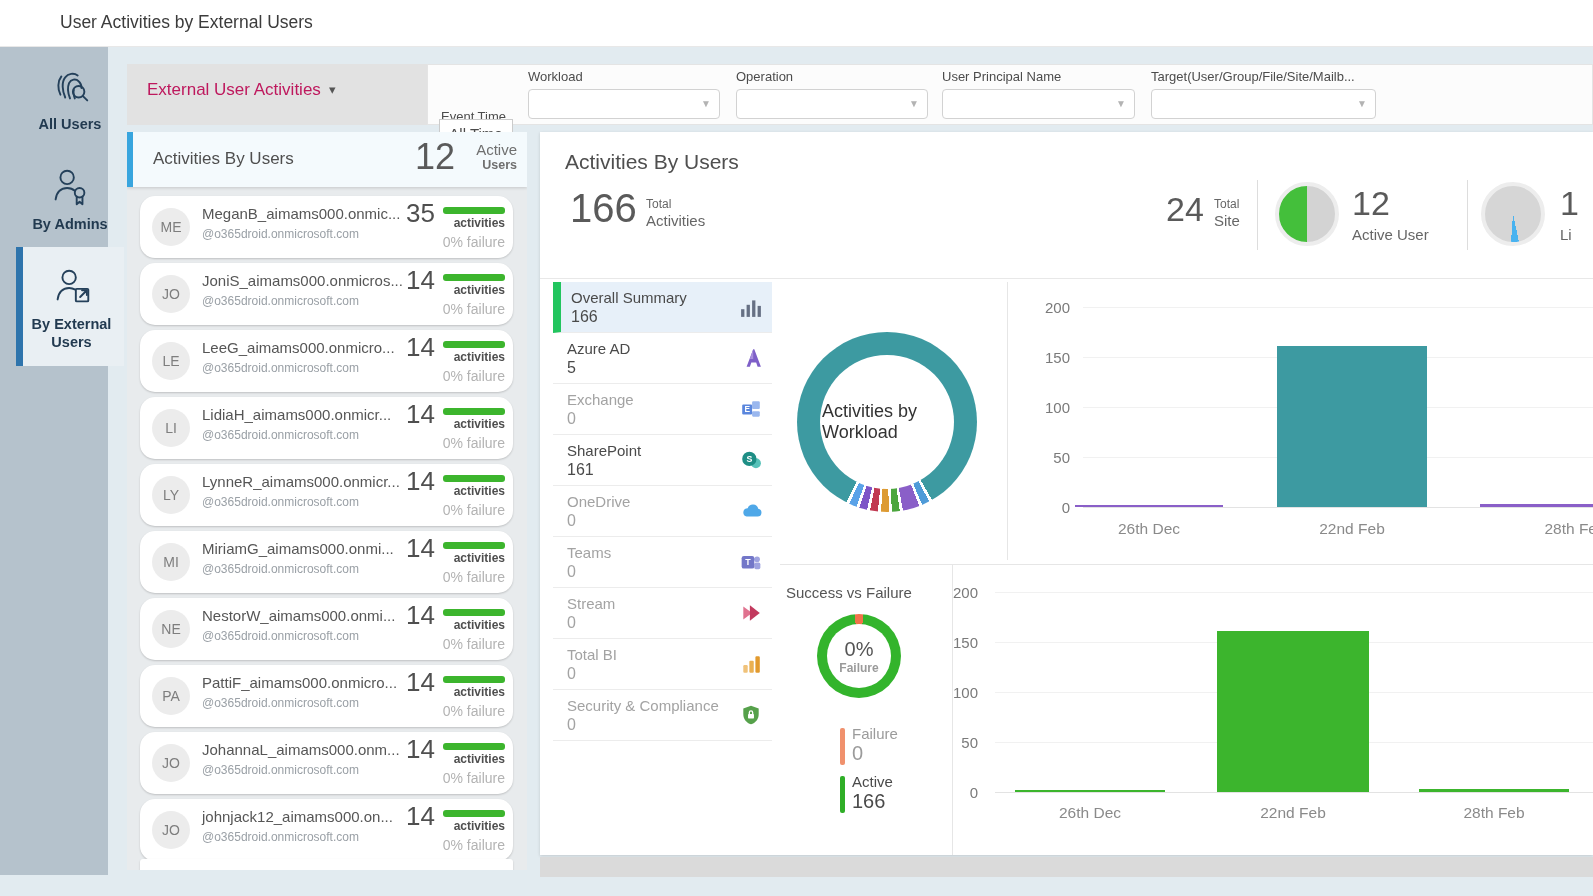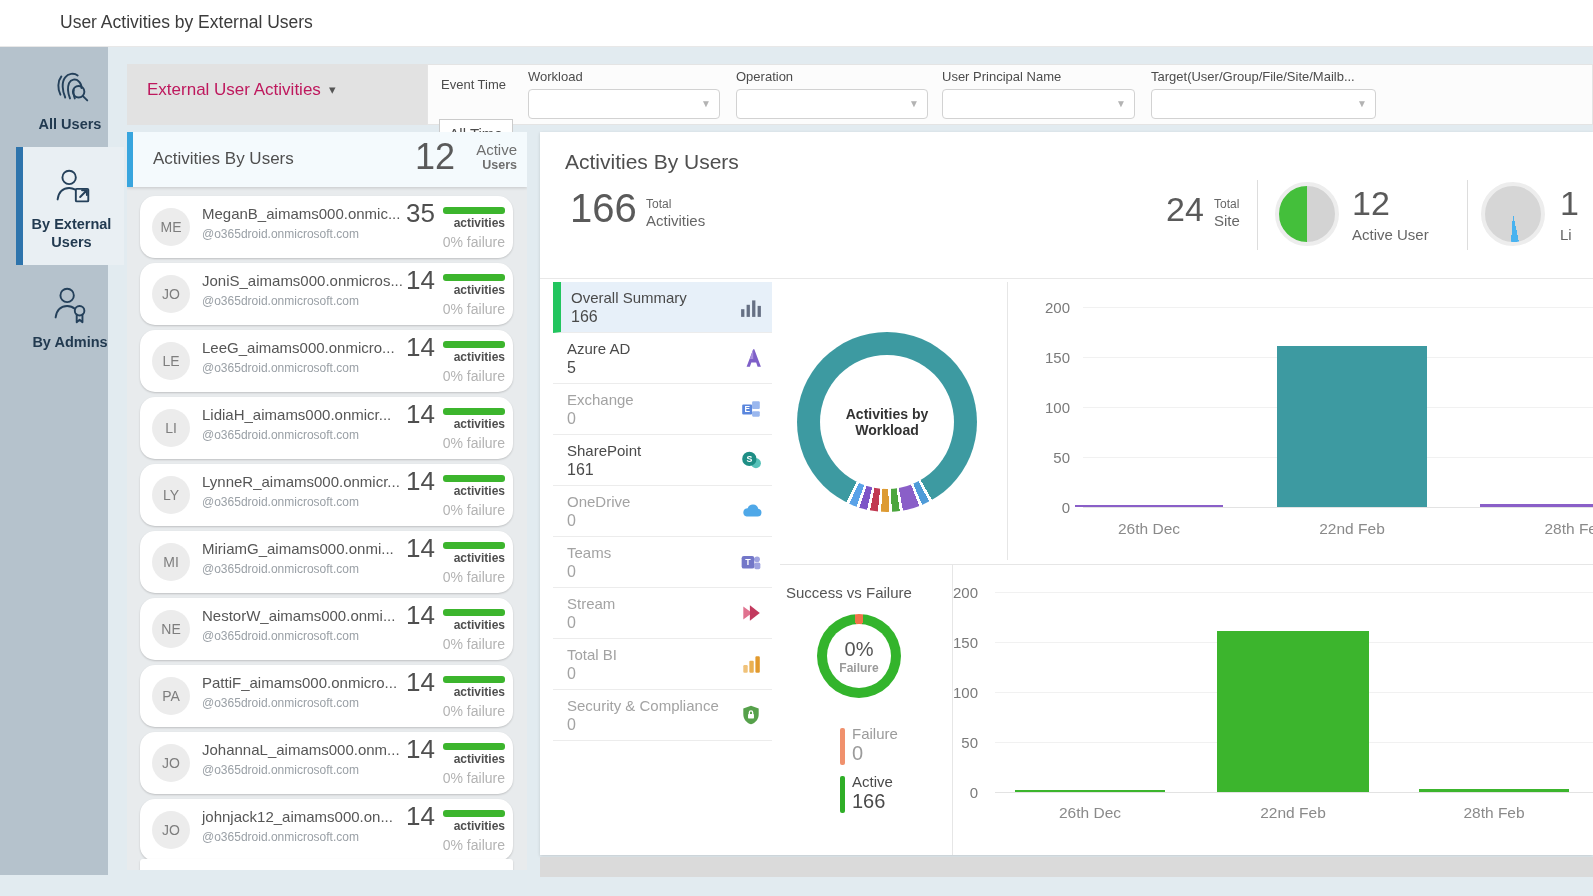--- a/index.html
+++ b/index.html
@@ -77,21 +77,21 @@
   .wl-item { position:relative; height:51px; border-bottom:1px solid #ececec; padding:7px 0 0 14px; cursor:pointer; }
   .wl-item .w-lbl { font-size:15px; color:#4a4a4a; }
   .wl-item .w-val { font-size:16px; color:#4a4a4a; margin-top:2px; }
   .wl-item.dim .w-lbl, .wl-item.dim .w-val { color:#a3a3a3; }
   .wl-item.selected { background:#e7f0f9; border-left:8px solid #22c55e; padding-left:10px; }
   .wl-icon { position:absolute; right:10px; top:14px; width:22px; height:22px; }
 
   
   .donut-wrap { position:absolute; left:257px; top:200px; width:180px; height:180px; border-radius:50%; }
   .donut-wrap .hole { position:absolute; left:23px; top:23px; width:134px; height:134px; background:#fff; border-radius:50%; display:flex; align-items:center; justify-content:center; }
-  .donut-wrap .hole span { font-size:14px; font-weight:bold; color:#333; text-align:center; width:130px; }
+  .donut-wrap .hole span { font-size:18px; font-weight:normal; color:#333; text-align:left; width:130px; }
   .vdiv1 { position:absolute; left:467px; top:150px; width:1px; height:278px; background:#e6e6e6; }
 
   
   .ytick { position:absolute; width:60px; text-align:right; font-size:15px; color:#7a7a7a; }
   .gline { position:absolute; height:1px; background:#f1f1f1; }
   .gline.zero { background:#e3e3e3; }
   .bar { position:absolute; }
   .xlab { position:absolute; width:120px; text-align:center; font-size:15.5px; color:#8a8a8a; }
 
   .hsep2 { position:absolute; left:240px; top:432px; width:813px; height:1px; background:#e6e6e6; }
@@ -124,54 +124,54 @@
     <svg viewBox="0 0 48 48">
       <path d="M14 33c-3-6-3-14 1-19"></path>
       <path d="M19 36c-3-7-4-16 0-21 3-4 9-5 13-2"></path>
       <path d="M24 37c-2-5-3-11-1-16 2-4 7-5 10-2 2.5 2 3 5 3 7"></path>
       <path d="M29 37c-1-3-2-6-1-9"></path>
       <circle cx="33" cy="30" r="6"></circle>
       <path d="M37.5 34.5 L42 39"></path>
     </svg>
     <div class="lbl">All Users</div>
   </div>
+  <div class="side-item">
+    <svg viewBox="0 0 48 48">
+      <circle cx="21" cy="15" r="7"></circle>
+      <path d="M9 38c1-8 6-12 12-12 3 0 6 1 8 3"></path>
+      <circle cx="34" cy="31" r="5"></circle>
+      <path d="M31 35v8l3-2.5 3 2.5v-8"></path>
+    </svg>
+    <div class="lbl">By Admins</div>
+  </div>
   <div class="side-item selected">
     <svg viewBox="0 0 48 48">
       <circle cx="21" cy="15" r="7"></circle>
       <path d="M9 38c1-8 6-12 12-12 2.5 0 4.5.7 6.5 1.8"></path>
       <rect x="28" y="27" width="13" height="13" rx="1"></rect>
       <path d="M32.5 35.5 39 29 M34.5 28.5h5v5"></path>
     </svg>
     <div class="lbl">By External Users</div>
   </div>
-  <div class="side-item">
-    <svg viewBox="0 0 48 48">
-      <circle cx="21" cy="15" r="7"></circle>
-      <path d="M9 38c1-8 6-12 12-12 3 0 6 1 8 3"></path>
-      <circle cx="34" cy="31" r="5"></circle>
-      <path d="M31 35v8l3-2.5 3 2.5v-8"></path>
-    </svg>
-    <div class="lbl">By Admins</div>
-  </div>
 </div>
 
 <div class="view-selector">
   <span class="view-name">External User Activities</span>
   <span class="view-caret">▾</span>
   <div class="vs-divider"></div>
   <div class="funnel-box">
     <svg width="22" height="22" viewBox="0 0 20 20">
       <path d="M2 3h16l-6.2 7.5V17l-3.6-2.6v-3.9z" fill="#3d5878"></path>
     </svg>
   </div>
   <div class="avail-views">(Available views : 26)</div>
 </div>
 
 <div class="filters-bar">
-  <div class="f-label low" style="left:13px;">Event Time</div>
+  <div class="f-label low" style="left:13px;margin-top:32px;">Event Time</div>
   <div class="time-btn" style="top:34px;">All Time</div>
 
   <div class="f-label" style="left:100px;">Workload</div>
   <div class="f-select" style="left:100px;width:192px;">
       <span class="car">▼</span>
     </div>
 
   <div class="f-label" style="left:308px;">Operation</div>
   <div class="f-select" style="left:308px;width:192px;">
       <span class="car">▼</span>

